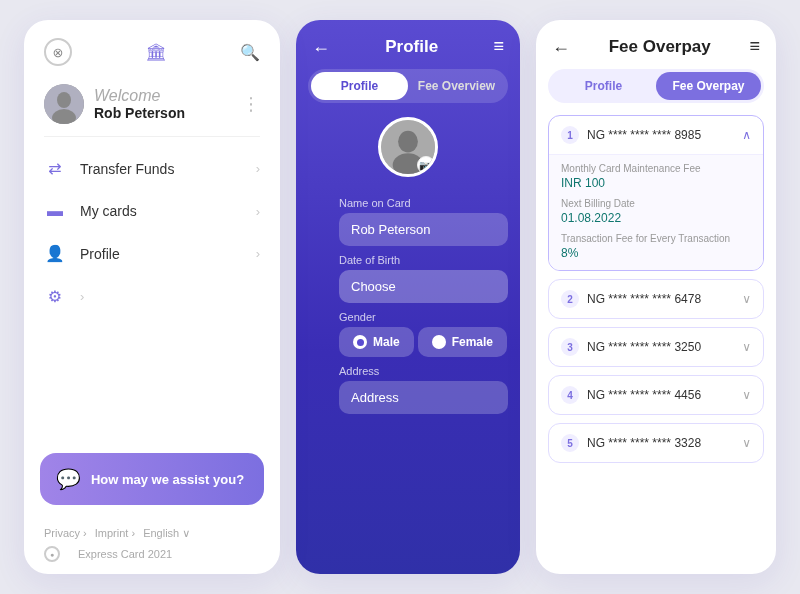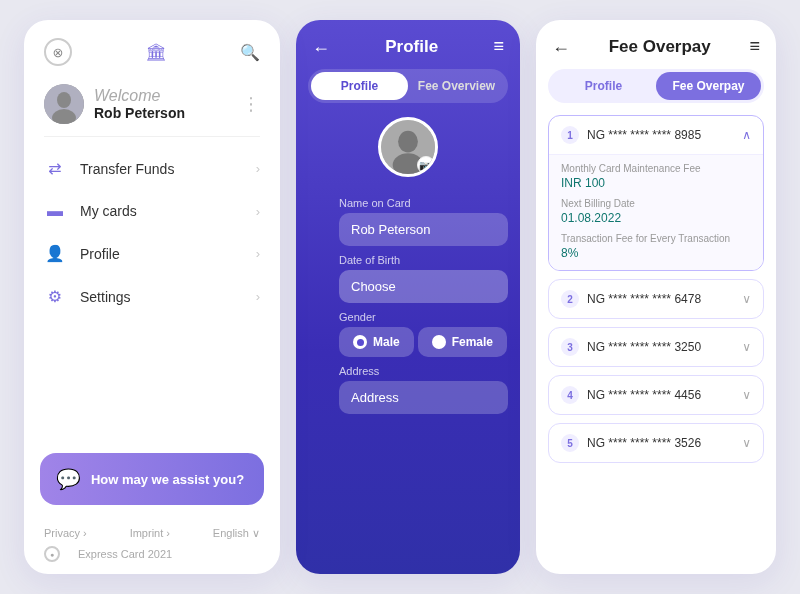--- a/index.html
+++ b/index.html
@@ -114,21 +114,20 @@
       padding: 10px 20px 12px 20px;
       display: flex;
       flex-direction: column;
       gap: 6px;
     }
     .footer-links {
       display: flex;
       gap: 8px;
       font-size: 11px;
       color: #aaa;
-      justify-content: space-between;
     }
     .footer-links span { cursor: pointer; }
     .footer-brand {
       display: flex;
       align-items: center;
       gap: 18px;
       font-size: 11px;
       color: #aaa;
     }
     .brand-dot {
@@ -382,21 +381,20 @@
         <span class="nav-label">My cards</span>
         <span class="nav-arrow">›</span>
       </div>
       <div class="nav-item">
         <span class="nav-icon">👤</span>
         <span class="nav-label">Profile</span>
         <span class="nav-arrow">›</span>
       </div>
       <div class="nav-item">
         <span class="nav-icon">⚙</span>
-        <span class="nav-label">Settings</span>
         <span class="nav-arrow">›</span>
       </div>
     </nav>
 
     <div class="assist-btn">
       <span class="assist-icon">💬</span>
       <span class="assist-text">How may we assist you?</span>
     </div>
 
     <div class="left-footer">
@@ -519,21 +517,21 @@
         <div class="card-header">
           <div class="card-num-badge">4</div>
           <span class="card-number">NG **** **** **** 4456</span>
           <span class="card-chevron">∨</span>
         </div>
       </div>
 
       <div class="card-item">
         <div class="card-header">
           <div class="card-num-badge">5</div>
-          <span class="card-number">NG **** **** **** 3526</span>
+          <span class="card-number">NG **** **** **** 3328</span>
           <span class="card-chevron">∨</span>
         </div>
       </div>
 
     </div>
   </div>
 
 </div>
 
 </body></html>

